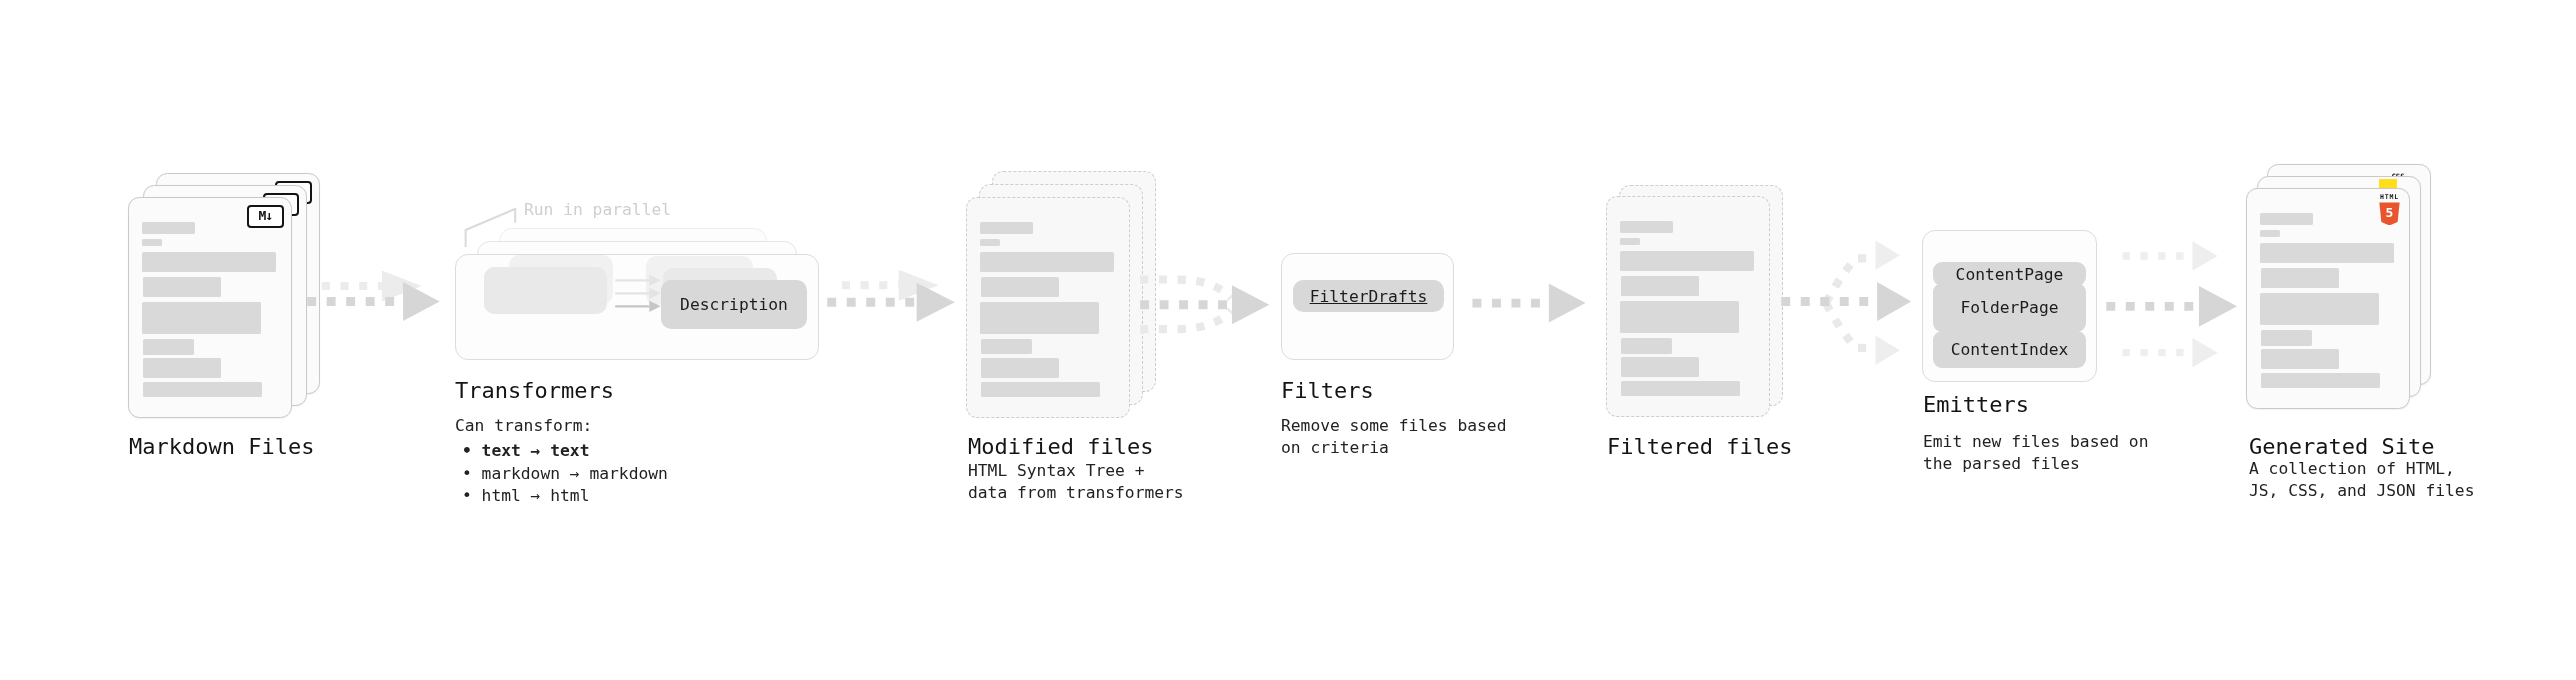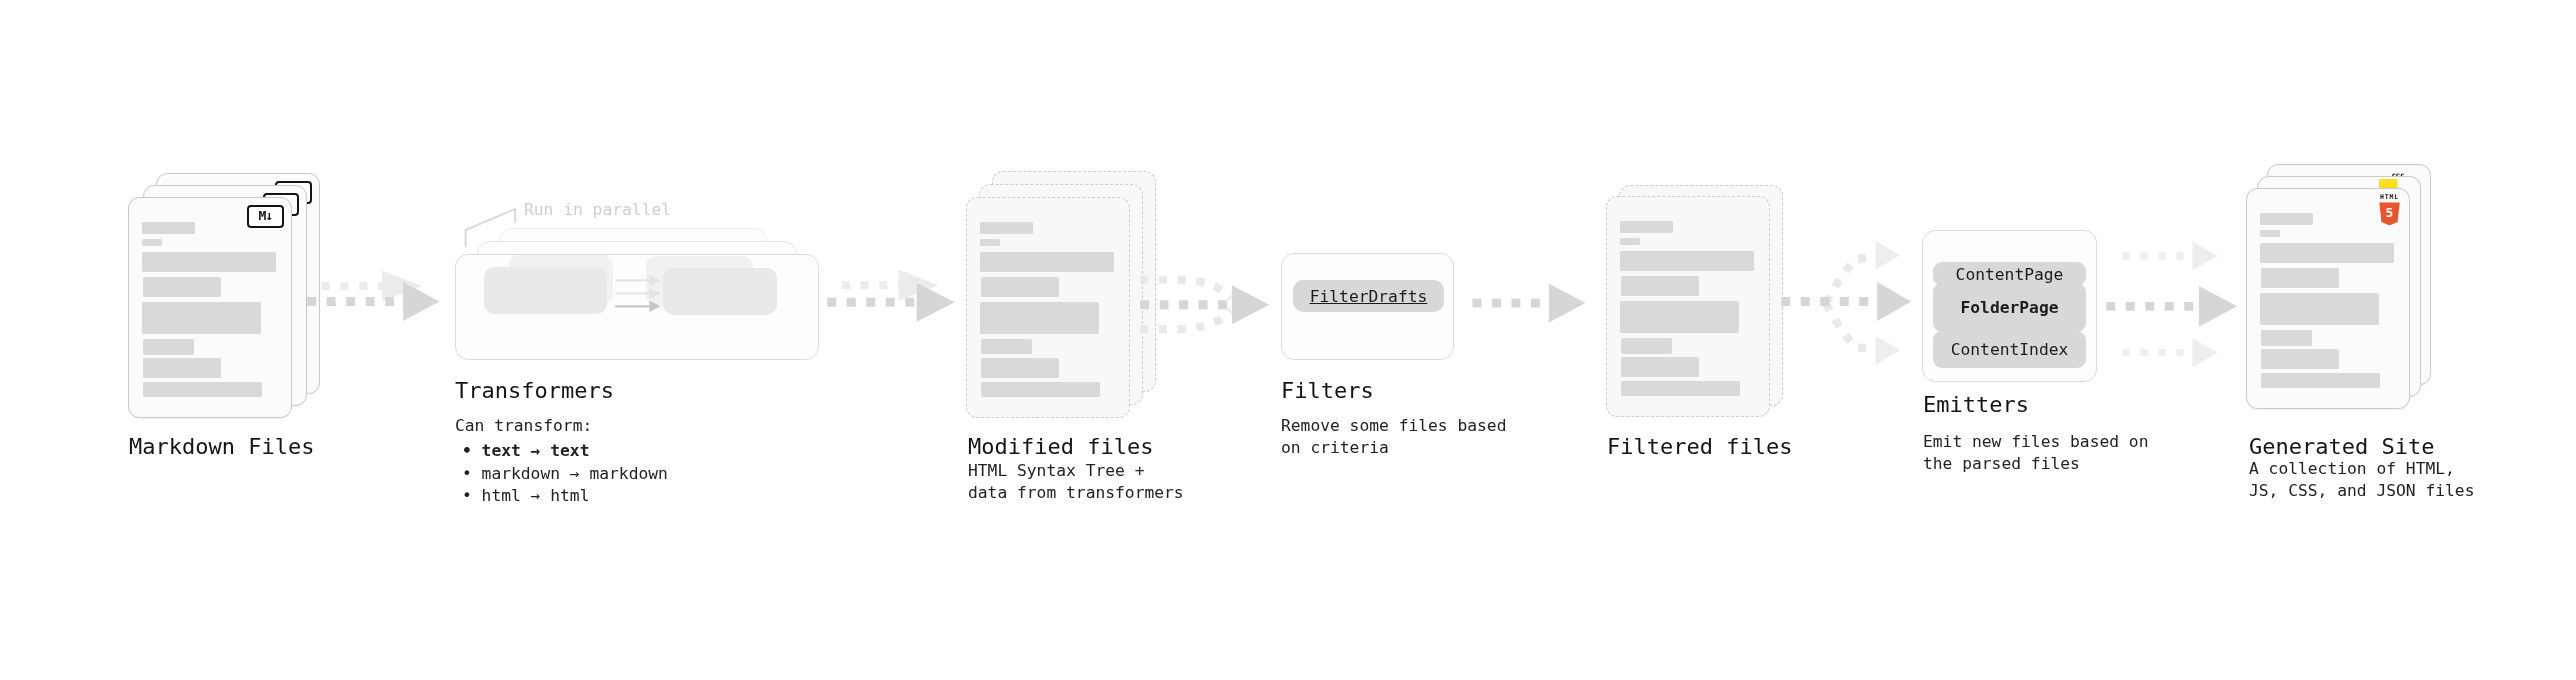--- a/index.html
+++ b/index.html
@@ -73,20 +73,21 @@
   <h2 class="node-title" style="left:129px;top:434px;">Markdown Files</h2>
 
   <div class="parallel-note">Run in parallel</div>
   <div class="container-box lv3" style="left:499px;top:228px;width:268px;height:107px;"></div>
   <div class="container-box lv2" style="left:477px;top:241px;width:320px;height:104px;"></div>
   <div class="container-box" style="left:455px;top:254px;width:364px;height:106px;"></div>
   <div class="ghost g2" style="left:509px;top:255px;width:104px;height:49px;"></div>
   <div class="ghost g1" style="left:484px;top:267px;width:123px;height:47px;"></div>
   <div class="ghost g2" style="left:646px;top:256px;width:107px;height:49px;"></div>
   <div class="ghost g1" style="left:663px;top:268px;width:114px;height:47px;"></div>
+  <div class="pill" style="left:661px;top:280px;width:146px;height:49px;">Description</div>
   <h2 class="node-title" style="left:455px;top:378px;">Transformers</h2>
   <div class="node-sub" style="left:455px;top:415px;text-align:center;">Can transform:</div>
   <div class="bullets" style="left:462px;top:439px;font-weight:bold;">• text → text</div>
   <div class="bullets" style="left:462px;top:462px;">• markdown → markdown</div>
   <div class="bullets" style="left:462px;top:484px;">• html → html</div>
 
   <div class="stack" style="left:966px;top:171px;width:195px;height:248px;">
     <div class="file-card dashed" style="left:26px;top:0;"></div>
     <div class="file-card dashed" style="left:13px;top:13px;"></div>
     <div class="file-card dashed" style="left:0;top:26px;">
@@ -124,21 +125,21 @@
           <div class="bar" style="left: 14px; top: 141px; width: 51px; height: 15.4px;"></div>
           <div class="bar" style="left: 14px; top: 160px; width: 78px; height: 19.5px;"></div>
           <div class="bar" style="left: 14px; top: 184px; width: 119px; height: 14.6px;"></div>
         </div>
     </div>
   </div>
   <h2 class="node-title" style="left:1607px;top:434px;">Filtered files</h2>
 
   <div class="container-box" style="left:1922px;top:230px;width:175px;height:152px;"></div>
   <div class="pill" style="left:1933px;top:238px;width:153px;height:24px;border-radius:9px;margin-top:24px;">ContentPage</div>
-  <div class="pill" style="left:1933px;top:283px;width:153px;height:49px;border-radius:9px;font-weight:bold;">FolderPage</div>
+  <div class="pill" style="left:1933px;top:283px;width:153px;height:49px;border-radius:9px;">FolderPage</div>
   <div class="pill" style="left:1933px;top:331px;width:153px;height:37px;border-radius:9px;">ContentIndex</div>
   <h2 class="node-title" style="left:1923px;top:392px;">Emitters</h2>
   <div class="node-sub" style="left:1923px;top:431px;">Emit new files based on
 the parsed files</div>
 
   <div class="stack" style="left:2246px;top:164px;width:195px;height:248px;">
     <div class="file-card solid" style="left:21px;top:0;">
       <span class="css-badge">
         <span class="css-text">CSS</span>
         <span class="css-bar" style="display:block;"></span>

